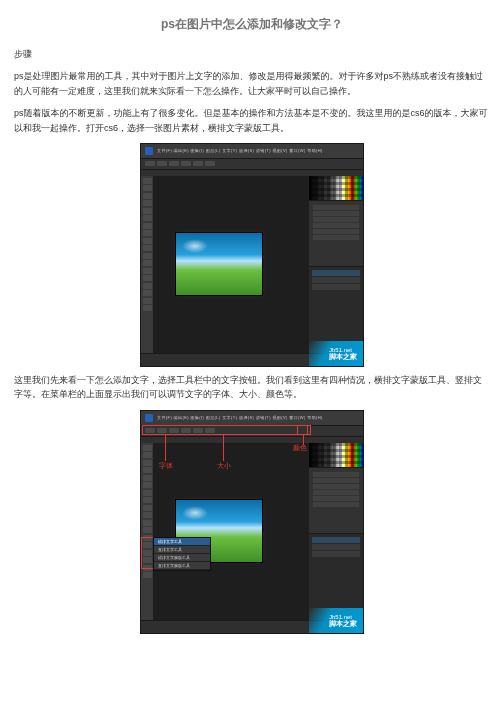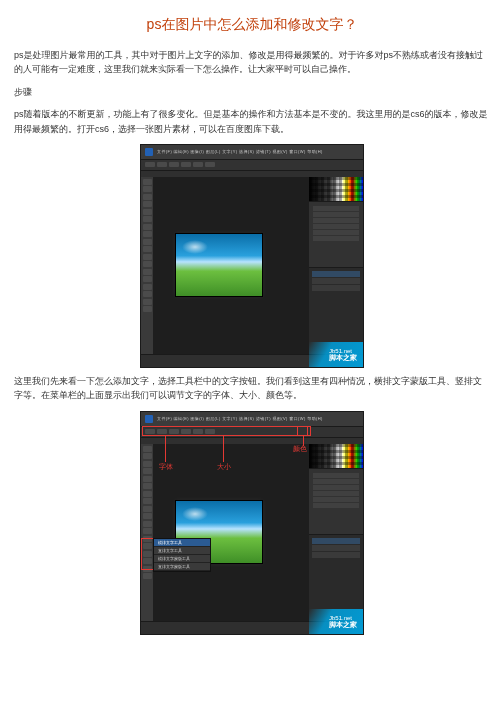--- a/index.html
+++ b/index.html
@@ -11,23 +11,23 @@
     font-size: 9px;
     width: 504px;
   }
   .page {
     width: 504px;
     padding: 10px 14px 20px 14px;
     box-sizing: border-box;
   }
   h1.title {
     text-align: center;
-    font-size: 14px;
-    font-weight: normal;
-    color: #c2410c;
+    font-size: 12px;
+    font-weight: bold;
+    color: #737373;
     margin: 6px 0 14px 0;
   }
   p.para {
     margin: 6px 0 8px 0;
     line-height: 1.6;
     font-size: 9px;
     color: #333;
   }
   .screenshot {
     margin: 4px auto 8px auto;
@@ -204,25 +204,25 @@
   }
   .toolmenu .mi.sel { background:#2b5b93; color:#fff;}
 </style>
 </head>
 <body>
 
 <div class="page">
 
   <h1 class="title">ps在图片中怎么添加和修改文字？</h1>
 
+  <p class="para">步骤</p>
+
   <p class="para">ps是处理图片最常用的工具，其中对于图片上文字的添加、修改是用得最频繁的。对于许多对ps不熟练或者没有接触过的人可能有一定难度，这里我们就来实际看一下怎么操作。让大家平时可以自己操作。</p>
 
-  <p class="para">步骤</p>
-
-  <p class="para">ps随着版本的不断更新，功能上有了很多变化。但是基本的操作和方法基本是不变的。我这里用的是cs6的版本，修改是用得最频繁的。打开cs6，选择一张图片素材，可以在百度图库下载。</p>
+  <p class="para">ps随着版本的不断更新，功能上有了很多变化。但是基本的操作和方法基本是不变的。我这里用的是cs6的版本，大家可以和我一起操作。打开cs6，选择一张图片素材，横排文字蒙版工具。</p>
 
   <div class="ps-shot screenshot">
     <div class="ps-topbar">
       <div class="ico"></div>
       <div class="menu">文件(F)  编辑(E)  图像(I)  图层(L)  文字(Y)  选择(S)  滤镜(T)  视图(V)  窗口(W)  帮助(H)</div>
     </div>
     <div class="ps-optbar">
       <div class="knob"></div>
       <div class="knob"></div>
       <div class="knob"></div>

